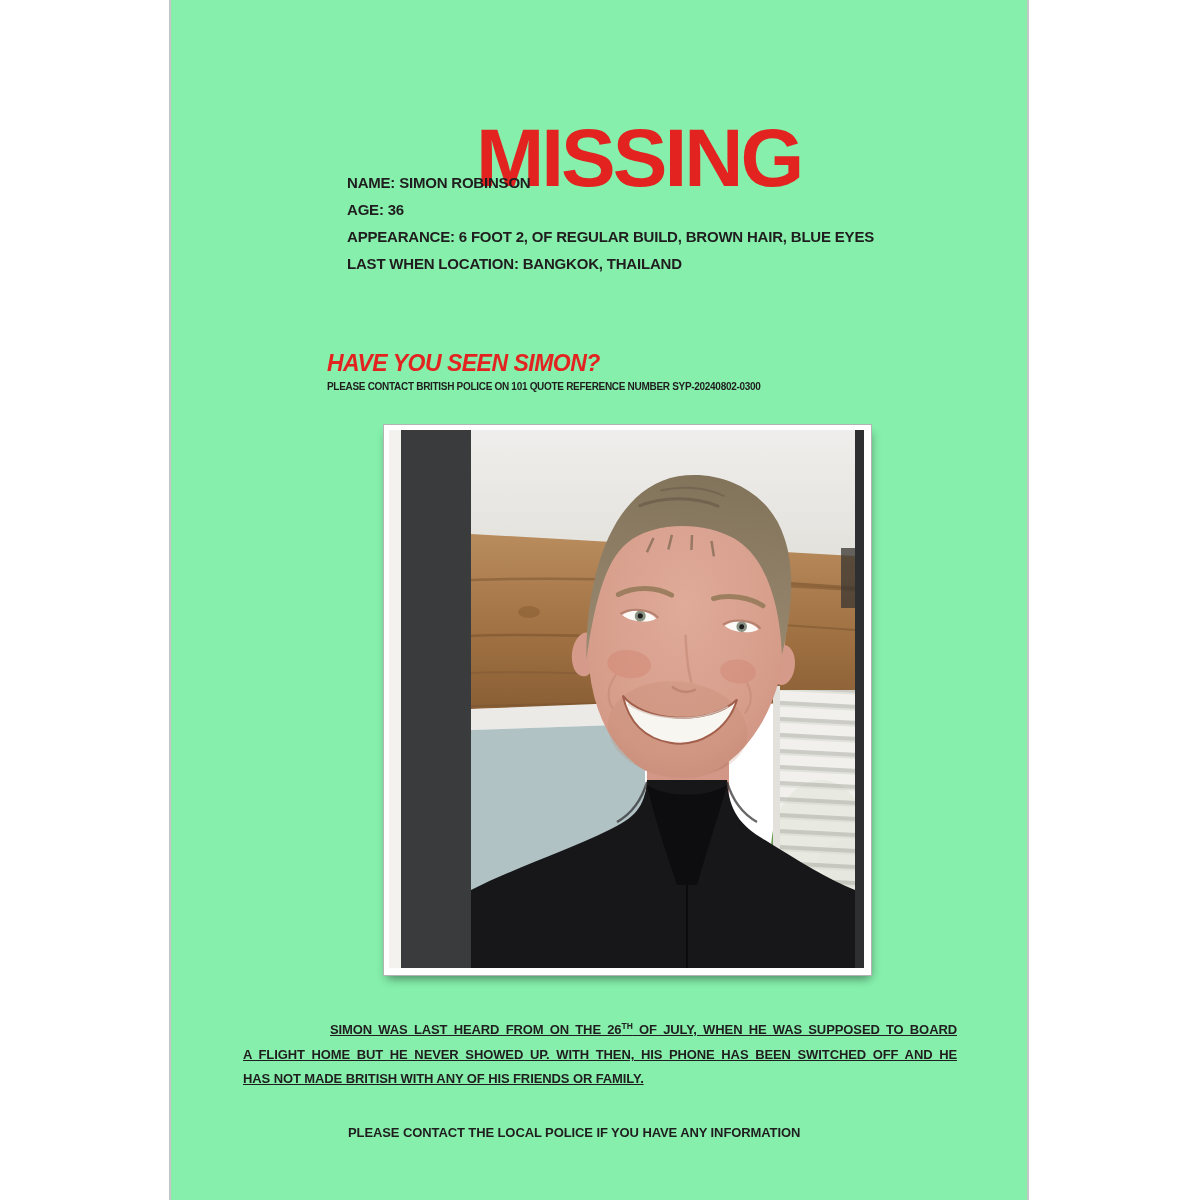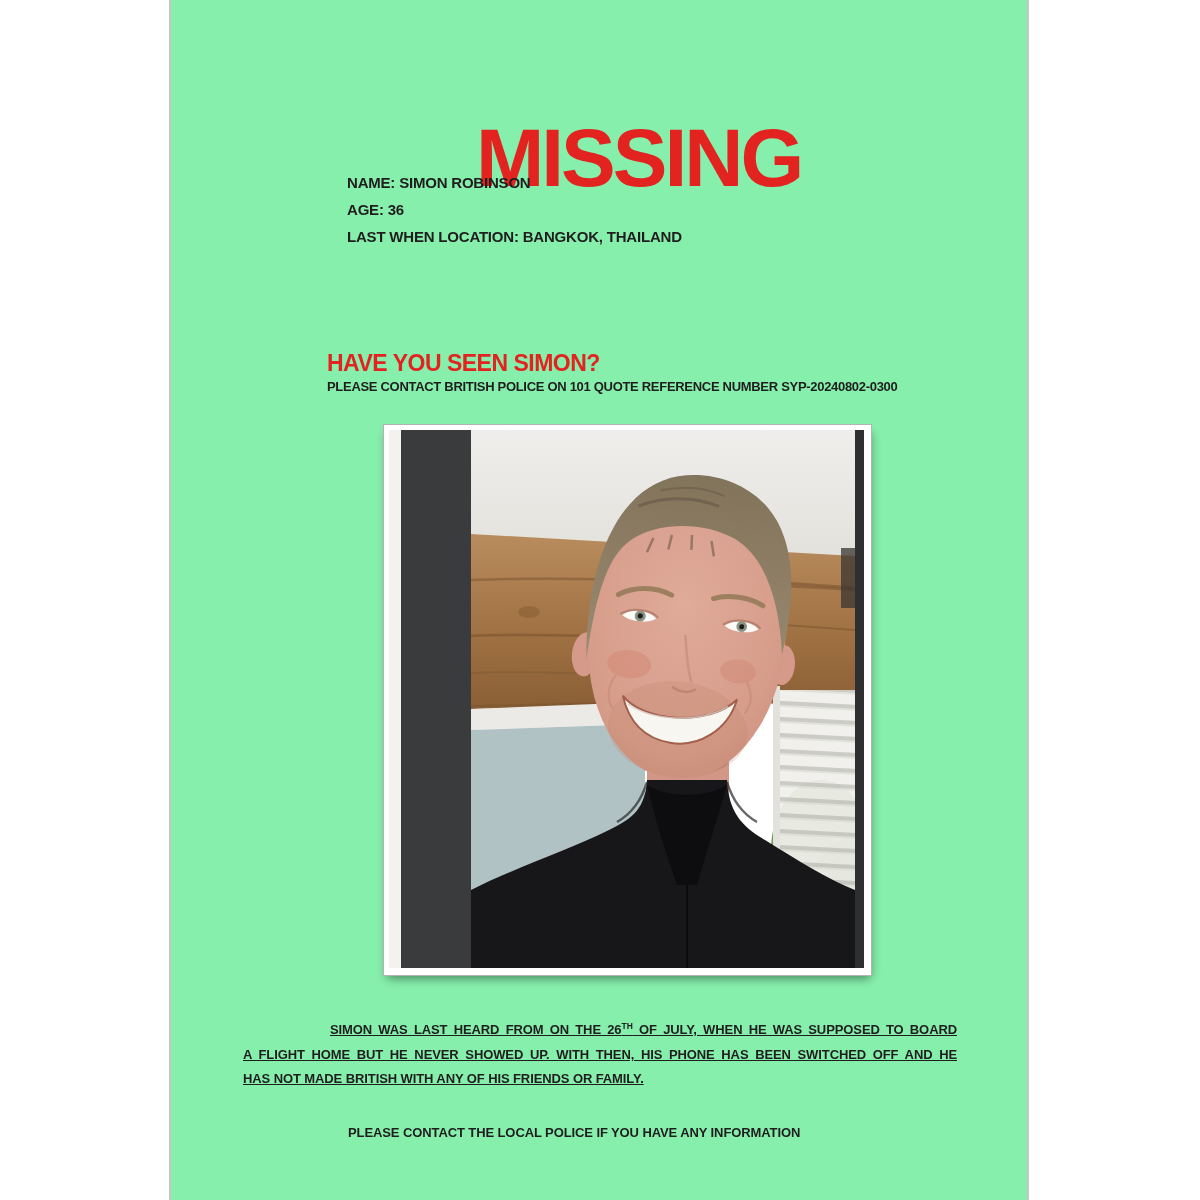--- a/index.html
+++ b/index.html
@@ -26,24 +26,25 @@
     white-space:nowrap;
   }
   .details{
     position:absolute;top:169px;left:156px;
     font-size:15px;line-height:27px;letter-spacing:-0.2px;white-space:nowrap;margin-left:20px;
   }
   .question{
     position:absolute;top:331px;left:156px;
     font-size:23px;line-height:27px;letter-spacing:-0.5px;color:var(--red);
     white-space:nowrap;
+    font-style:italic;
   }
   .contact{
     position:absolute;top:379px;left:156px;
-    font-size:13px;line-height:15px;letter-spacing:-0.3px;white-space:nowrap;
+    font-size:10px;line-height:15px;letter-spacing:-0.3px;white-space:nowrap;
   }
   figure.photo-frame{
     margin:0;position:absolute;top:424px;left:212px;
     width:489px;height:552px;background:#fff;
     border:1.5px solid #b3b3b3;padding:5px;
     box-shadow:0 6px 9px -3px rgba(0,0,0,.33), 5px 5px 9px -4px rgba(0,0,0,.15);
   }
   figure.photo-frame svg{display:block;width:475px;height:538px;}
   .body-text{
     position:absolute;top:1018px;left:72px;width:714px;
@@ -61,20 +62,21 @@
 </head>
 <body>
 
 <div class="page">
 
   <h1 class="title">MISSING</h1>
 
   <div class="details">
     <div class="detail-line">NAME: SIMON ROBINSON</div>
     <div class="detail-line">AGE: 36</div>
+    <div class="detail-line">APPEARANCE: 6 FOOT 2, OF REGULAR BUILD, BROWN HAIR, BLUE EYES</div>
     <div class="detail-line">LAST WHEN LOCATION: BANGKOK, THAILAND</div>
   </div>
 
   <h2 class="question">HAVE YOU SEEN SIMON?</h2>
 
   <div class="contact">PLEASE CONTACT BRITISH POLICE ON 101 QUOTE REFERENCE NUMBER SYP-20240802-0300</div>
 
   <figure class="photo-frame">
     <svg viewBox="0 0 475 538" xmlns="http://www.w3.org/2000/svg">
       <defs>

